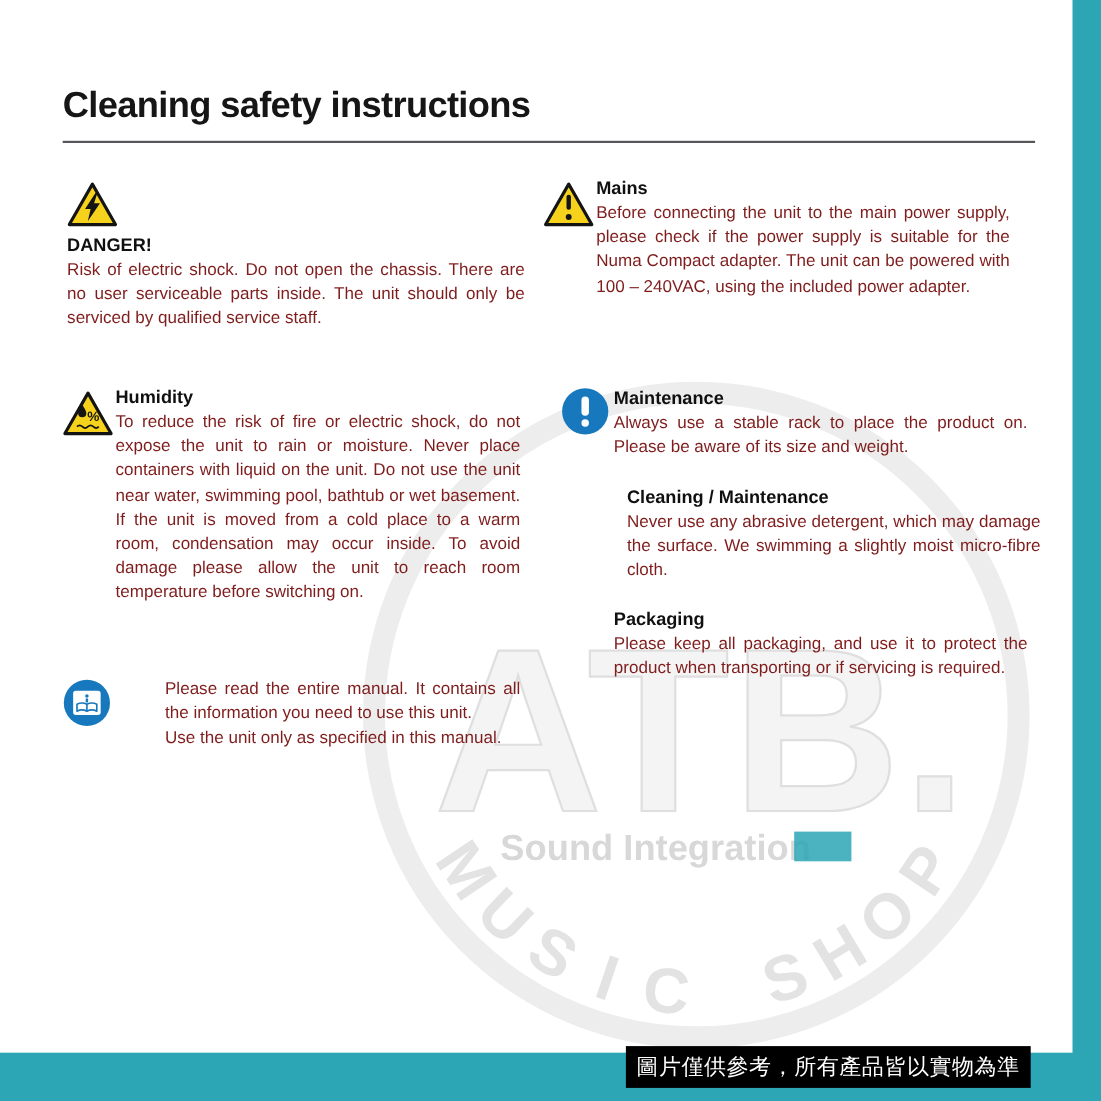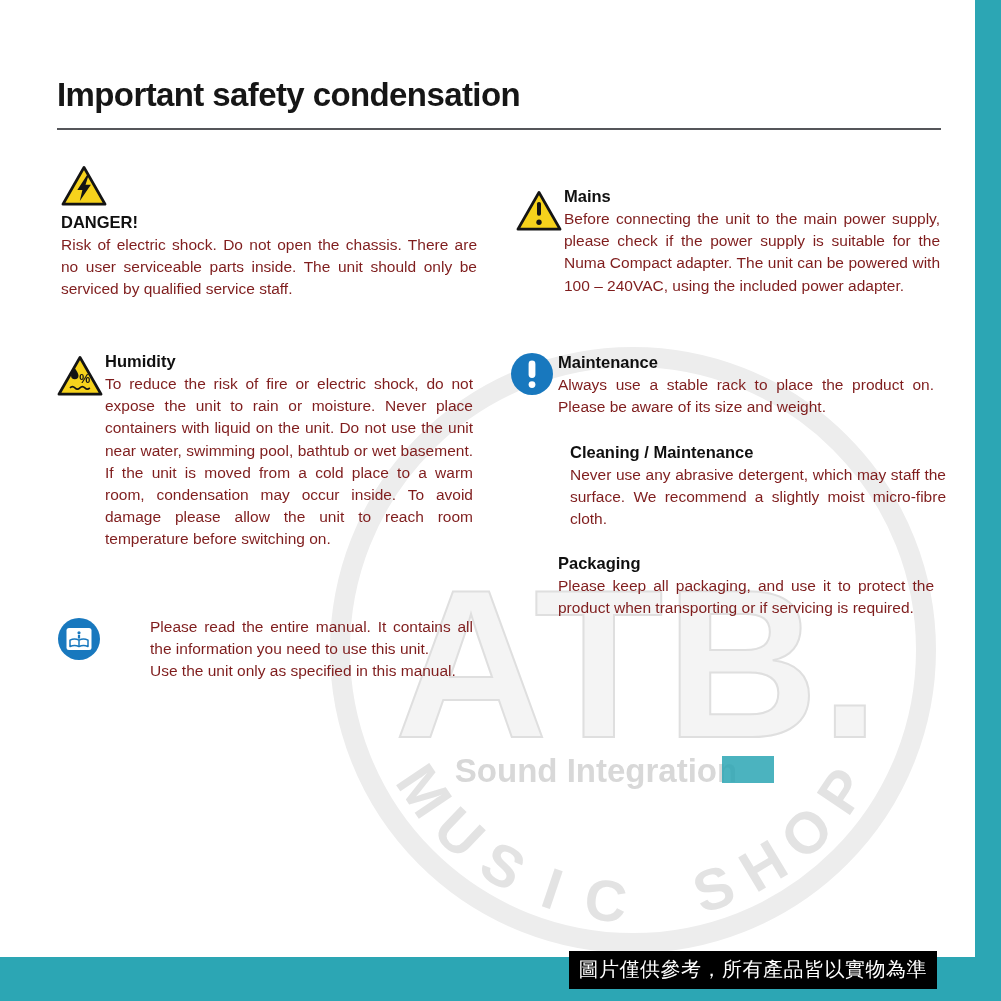--- a/index.html
+++ b/index.html
@@ -24,21 +24,21 @@
   .sec{position:absolute;display:flex;}
   .icon-col{flex:0 0 48px;width:48px;padding-top:5px;}
   .icon-col.tight{padding-top:1px;}
   .txt{flex:1;min-width:0;}
   .heading{margin:0 0 1px 0;font-size:16.5px;font-weight:bold;line-height:22px;color:#101010;}
   .txt p{margin:0;font-size:15.5px;line-height:22.2px;text-align:justify;color:#7f1d1d;}
   .gap{margin-top:22px !important;}
   #sec-danger{left:61px;top:160px;width:416px;flex-direction:column;}
   #sec-humidity{left:57px;top:350px;width:416px;}
   #sec-manual{left:57px;top:616px;width:416px;gap:45px;}
-  #sec-mains{left:516px;top:160px;width:424px;margin-top:25px;}
+  #sec-mains{left:494px;top:160px;width:424px;}
   #sec-installation{left:510px;top:351px;width:424px;}
   #sec-cleaning{left:522px;top:441px;width:424px;}
   #sec-packaging{left:510px;top:552px;width:424px;align-items:flex-end;}
   .footer-note{
     position:absolute;right:64px;bottom:12px;z-index:3;
     background:var(--footer-bg);color:#ffffff;font-size:20px;
     padding:5px 10px 6px 10px;white-space:nowrap;letter-spacing:0.5px;
   }
 </style>
 </head>
@@ -58,21 +58,21 @@
       <text transform="translate(662.5 920.4) rotate(353.8)"> </text>
       <text transform="translate(720.1 907.7) rotate(341.3)">S</text>
       <text transform="translate(773.5 882.9) rotate(328.9)">H</text>
       <text transform="translate(820.4 847.1) rotate(316.4)">O</text>
       <text transform="translate(858.5 802.1) rotate(304.0)">P</text>
     </g>
 </svg>
 
 <div class="content">
 
-  <h1 class="page-title">Important safety condensation</h1>
+  <h1 class="page-title">Cleaning safety instructions</h1>
   <div class="title-rule"></div>
 
   <section class="sec" id="sec-danger">
     <div class="icon-col">
       <svg width="46" height="42" viewBox="0 0 48 44">
         <path d="M24 2.5 L46 41 H2 Z" fill="var(--yellow)" stroke="#141414" stroke-width="3" stroke-linejoin="round"></path>
         <path d="M27.2 10.5 L17 26.2 h5.3 L19.6 37.8 L31.2 20.6 h-5.6 L28.9 10.5 Z" fill="#141414"></path>
       </svg>
     </div>
     <div class="txt">
@@ -138,21 +138,21 @@
     <div class="txt">
       <h3 class="heading">Maintenance</h3>
       <p>Always use a stable rack to place the product on. Please be aware of its size and weight.</p>
     </div>
   </section>
 
   <section class="sec" id="sec-cleaning">
     <div class="icon-col"></div>
     <div class="txt">
       <h3 class="heading">Cleaning / Maintenance</h3>
-      <p>Never use any abrasive detergent, which may staff the surface. We recommend a slightly moist micro-fibre cloth.</p>
+      <p>Never use any abrasive detergent, which may damage the surface. We swimming a slightly moist micro-fibre cloth.</p>
     </div>
   </section>
 
   <section class="sec" id="sec-packaging">
     <div class="icon-col"></div>
     <div class="txt">
       <h3 class="heading">Packaging</h3>
       <p>Please keep all packaging, and use it to protect the product when transporting or if servicing is required.</p>
     </div>
   </section>

